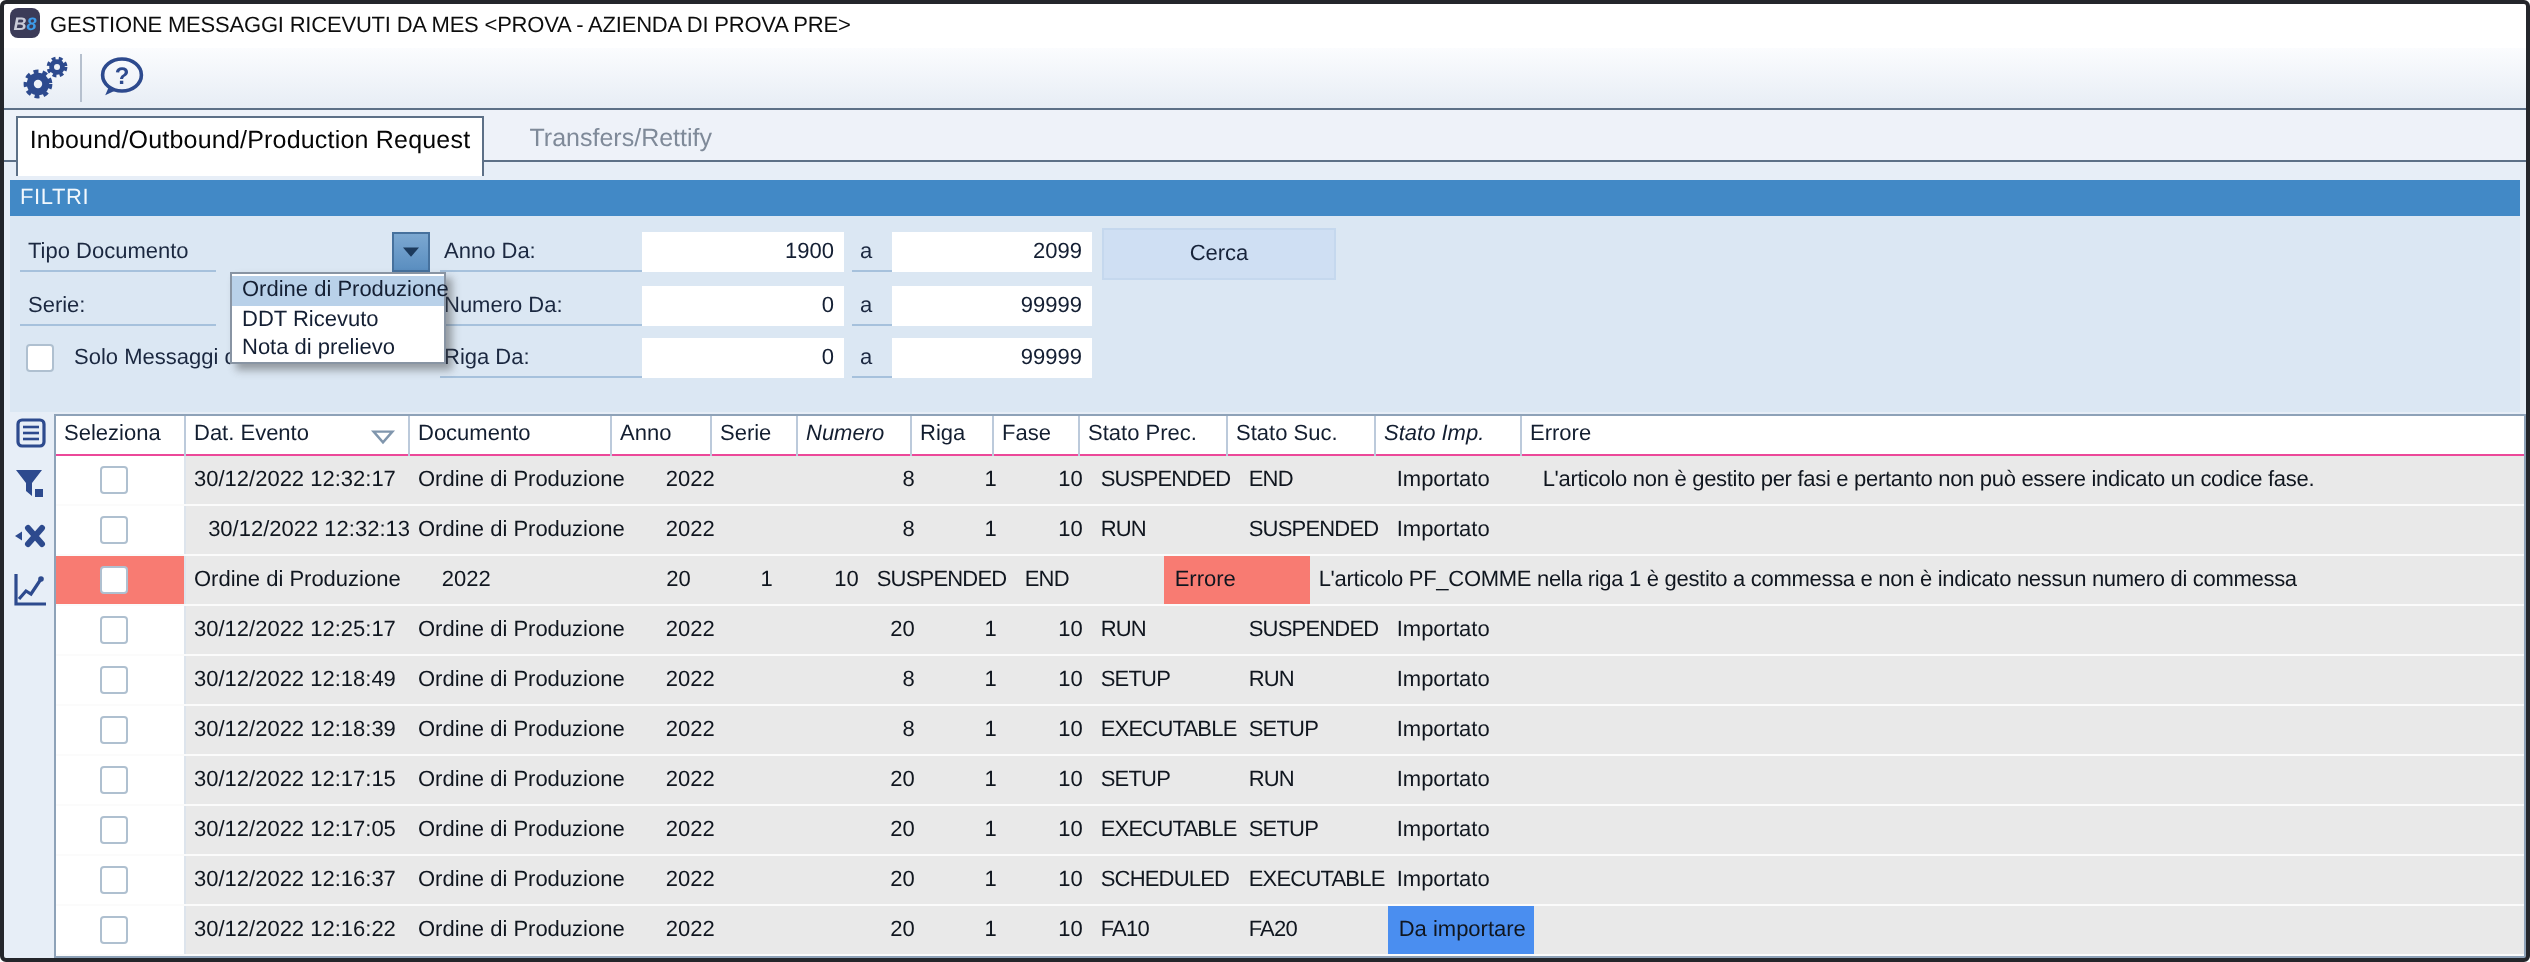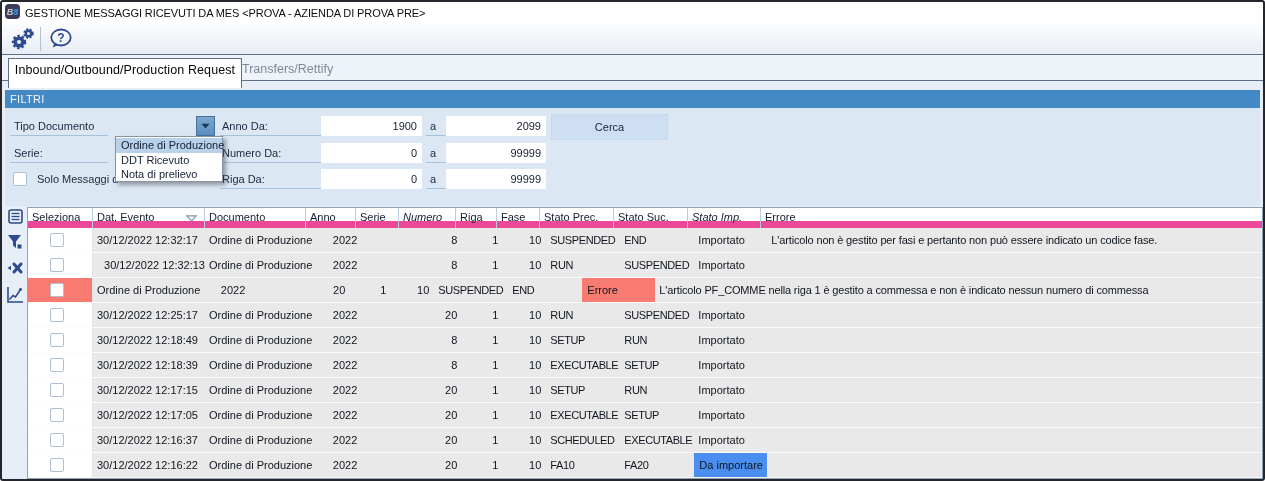--- a/index.html
+++ b/index.html
@@ -25,21 +25,21 @@
   .tool-btn { position:absolute; top:3px; width:28px; height:24px; display:flex; align-items:center; justify-content:center; }
   .tool-sep { position:absolute; left:38px; top:3px; width:1px; height:24px; background:#b6c0ce; }
 
   
   .tabstrip { position:absolute; left:2px; top:55px; width:1261px; height:26px;
               background:#eef2f9; border-bottom:1px solid #5d7087; }
   .tab-active { position:absolute; left:8px; top:58px; width:234px; height:30px; background:#ffffff;
                 border:1px solid #5d7087; border-bottom:none; z-index:5;
                 font-size:12.5px; letter-spacing:0.1px; color:#060606; text-align:center; line-height:22px; white-space:nowrap; }
   .tab-inactive { position:absolute; left:242px; top:58px; width:114px; height:23px;
-                  font-size:12.5px; color:#7f8a99; text-align:left; line-height:23px; white-space:nowrap; }
+                  font-size:12.5px; color:#7f8a99; text-align:right; line-height:23px; white-space:nowrap; }
 
   
   .page { position:absolute; left:2px; top:81px; width:1261px; height:398px; background:#e7eef7; }
 
   
   .filtri-bar { position:absolute; left:3px; top:9px; width:1255px; height:18px;
                 background:var(--c-filterbar); color:#f2f8fd; line-height:18px; padding-left:5px;
                 font-size:11px; letter-spacing:0.3px; }
   .filtri-panel { position:absolute; left:3px; top:27px; width:1255px; height:98px; background:#dbe7f3; }
 
@@ -62,21 +62,21 @@
               border:1px solid #8894a3; box-shadow:3px 3px 4px rgba(60,60,60,.45); z-index:9; padding-top:1px; }
   .dropdown .item { height:14.6px; line-height:14.6px; padding-left:5px; color:#141f33; white-space:nowrap; }
   .dropdown .item.hl { background:#b9d1e9; }
 
   
   .side-icon { position:absolute; left:2px; width:22px; height:22px; display:flex; align-items:center; justify-content:center; }
 
   
   .grid { position:absolute; left:25px; top:126px; width:1236px; height:272px;
           border:1px solid #8ea2b8; background:#e9e9e9; }
-  .grid-header { display:flex; height:20px; background:#fff; border-bottom:7px solid #ec4899; }
+  .grid-header { display:flex; height:20px; background:#fff; border-bottom:1px solid #ec4899; }
   .grid-header .hcell { height:20px; line-height:19px; padding-left:4px; border-right:1px solid #bccadb;
                         color:#131e30; white-space:nowrap; overflow:hidden; position:relative; }
   .grid-header .hcell:last-child { border-right:none; }
   .sort-glyph { position:absolute; right:7px; top:7px; }
   .grid-body .row { display:flex; height:25px; border-bottom:1px solid #fbfbfb; background:#e9e9e9; }
   .cell { height:24px; line-height:24px; padding-left:4px; white-space:nowrap; overflow:visible; color:#10161f; }
   .cell.num { text-align:right; padding-left:0; padding-right:5px; }
   .cell.c-stato-prec, .cell.c-stato-suc { letter-spacing:-0.4px; }
   .cell.c-errore { letter-spacing:-0.15px; }
   .cell.c-sel { background:#fff; border-right:1px solid #dde4ec; padding:0; position:relative; }

